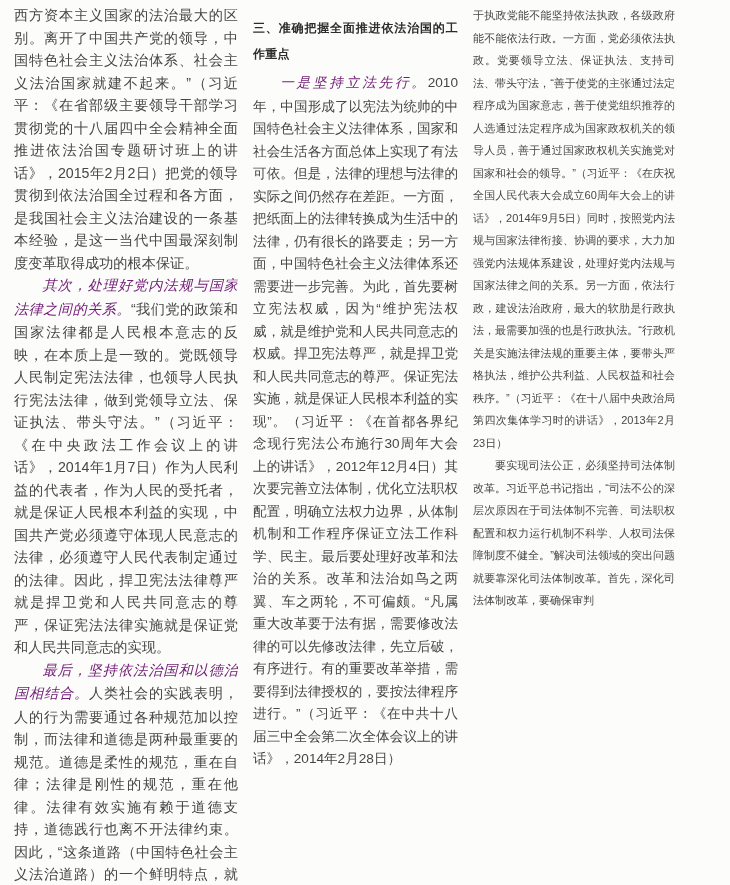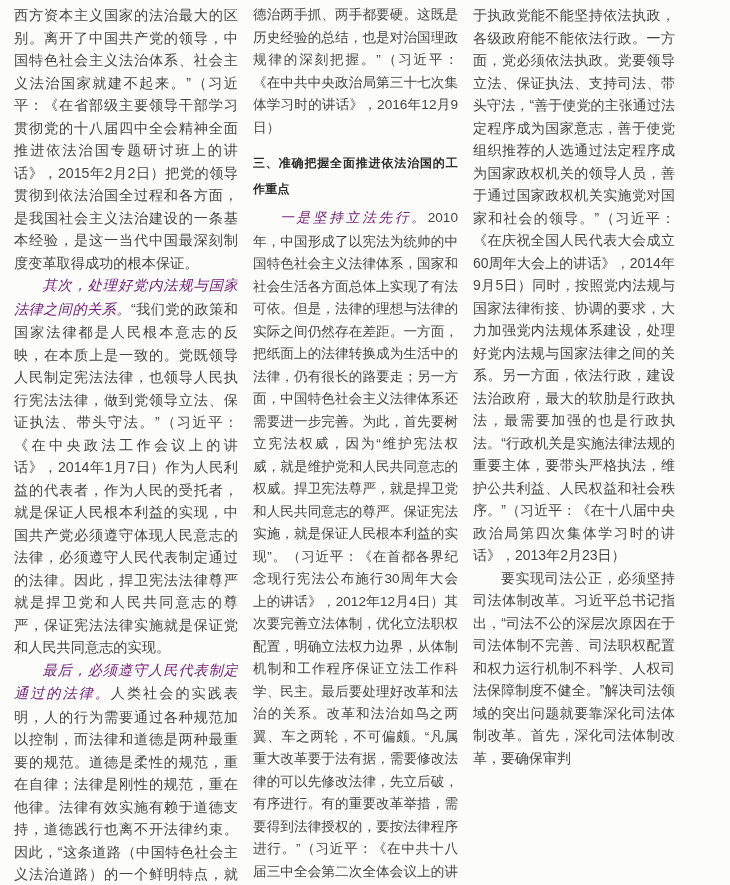--- a/index.html
+++ b/index.html
@@ -21,21 +21,21 @@
     display: flex;
     gap: 15px;
     height: 100%;
   }
   .col {
     overflow: hidden;
     color: #464646;
   }
   .col-1 { width: 224px; font-size: 14.2px; }
   .col-2 { width: 205px; font-size: 13.6px; }
-  .col-3 { width: 202px; font-size: 14px; }
+  .col-3 { width: 202px; font-size: 11px; }
   .col p {
     margin: 0;
     line-height: 22.5px;
     text-align: justify;
     text-justify: inter-ideograph;
   }
   .para { text-indent: 2em; }
   .lead {
     font-family: Liberation Mono, monospace;
     font-style: italic;
@@ -54,25 +54,24 @@
 </style>
 </head>
 <body>
 
 <div class="page">
   <div class="cols">
 
     <div class="col col-1">
       <p><span>西方资本主义国家的法治最大的区别。离开了中国共产党的领导，中国特色社会主义法治体系、社会主义法治国家就建不起来。”（习近平：《在省部级主要领导干部学习贯彻党的十八届四中全会精神全面推进依法治国专题研讨班上的讲话》，2015年2月2日）把党的领导贯彻到依法治国全过程和各方面，是我国社会主义法治建设的一条基本经验，是这一当代中国最深刻制度变革取得成功的根本保证。</span></p>
       <p class="para"><span class="lead">其次，处理好党内法规与国家法律之间的关系。</span><span>“我们党的政策和国家法律都是人民根本意志的反映，在本质上是一致的。党既领导人民制定宪法法律，也领导人民执行宪法法律，做到党领导立法、保证执法、带头守法。”（习近平：《在中央政法工作会议上的讲话》，2014年1月7日）作为人民利益的代表者，作为人民的受托者，就是保证人民根本利益的实现，中国共产党必须遵守体现人民意志的法律，必须遵守人民代表制定通过的法律。因此，捍卫宪法法律尊严就是捍卫党和人民共同意志的尊严，保证宪法法律实施就是保证党和人民共同意志的实现。</span></p>
-      <p class="para"><span class="lead">最后，必须遵守人民代表制定通过的法律。</span><span>人类社会的实践表明，人的行为需要通过各种规范加以控制，而法律和道德是两种最重要的规范。道德是柔性的规范，重在自律；法律是刚性的规范，重在他律。法律有效实施有赖于道德支持，道德践行也离不开法律约束。因此，“这条道路（中国特色社会主义法治道路）的一个鲜明特点，就是坚持依法治国和以德治国相结合，强调法治和</span></p>
+      <p class="para"><span class="lead">最后，坚持依法治国和以德治国相结合。</span><span>人类社会的实践表明，人的行为需要通过各种规范加以控制，而法律和道德是两种最重要的规范。道德是柔性的规范，重在自律；法律是刚性的规范，重在他律。法律有效实施有赖于道德支持，道德践行也离不开法律约束。因此，“这条道路（中国特色社会主义法治道路）的一个鲜明特点，就是坚持依法治国和以德治国相结合，强调法治和</span></p>
     </div>
 
     <div class="col col-2">
-      <p><span>德治两手抓、两手都要硬。这既是历史经验的总结，也是对治国理政规律的深刻把握。”（习近平：《在中共中央政治局第三十七次集体学习时的讲话》，2016年12月9日）</span></p>
       <h2 class="section-heading">三、准确把握全面推进依法治国的工作重点</h2>
       <p class="para"><span class="lead">一是坚持立法先行。</span><span>2010年，中国形成了以宪法为统帅的中国特色社会主义法律体系，国家和社会生活各方面总体上实现了有法可依。但是，法律的理想与法律的实际之间仍然存在差距。一方面，把纸面上的法律转换成为生活中的法律，仍有很长的路要走；另一方面，中国特色社会主义法律体系还需要进一步完善。为此，首先要树立宪法权威，因为“维护宪法权威，就是维护党和人民共同意志的权威。捍卫宪法尊严，就是捍卫党和人民共同意志的尊严。保证宪法实施，就是保证人民根本利益的实现”。（习近平：《在首都各界纪念现行宪法公布施行30周年大会上的讲话》，2012年12月4日）其次要完善立法体制，优化立法职权配置，明确立法权力边界，从体制机制和工作程序保证立法工作科学、民主。最后要处理好改革和法治的关系。改革和法治如鸟之两翼、车之两轮，不可偏颇。“凡属重大改革要于法有据，需要修改法律的可以先修改法律，先立后破，有序进行。有的重要改革举措，需要得到法律授权的，要按法律程序进行。”（习近平：《在中共十八届三中全会第二次全体会议上的讲话》，2014年2月28日）</span></p>
 
     </div>
 
     <div class="col col-3">
       <p><span>于执政党能不能坚持依法执政，各级政府能不能依法行政。一方面，党必须依法执政。党要领导立法、保证执法、支持司法、带头守法，“善于使党的主张通过法定程序成为国家意志，善于使党组织推荐的人选通过法定程序成为国家政权机关的领导人员，善于通过国家政权机关实施党对国家和社会的领导。”（习近平：《在庆祝全国人民代表大会成立60周年大会上的讲话》，2014年9月5日）同时，按照党内法规与国家法律衔接、协调的要求，大力加强党内法规体系建设，处理好党内法规与国家法律之间的关系。另一方面，依法行政，建设法治政府，最大的软肋是行政执法，最需要加强的也是行政执法。“行政机关是实施法律法规的重要主体，要带头严格执法，维护公共利益、人民权益和社会秩序。”（习近平：《在十八届中央政治局第四次集体学习时的讲话》，2013年2月23日）</span></p>
       <p class="para"><span>要实现司法公正，必须坚持司法体制改革。习近平总书记指出，“司法不公的深层次原因在于司法体制不完善、司法职权配置和权力运行机制不科学、人权司法保障制度不健全。”解决司法领域的突出问题就要靠深化司法体制改革。首先，深化司法体制改革，要确保审判</span></p>
     </div>
 

